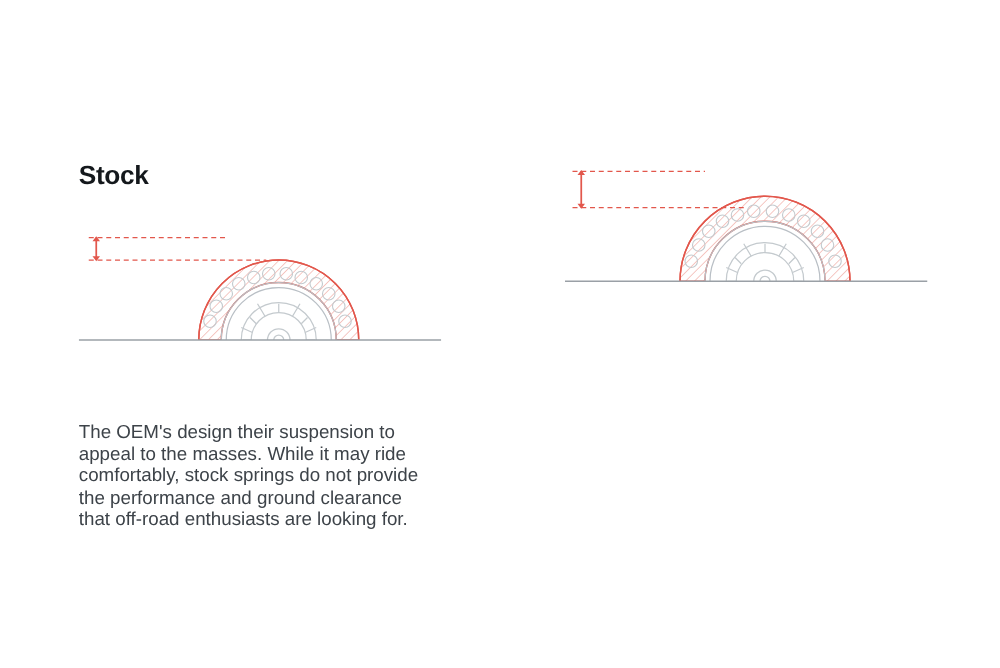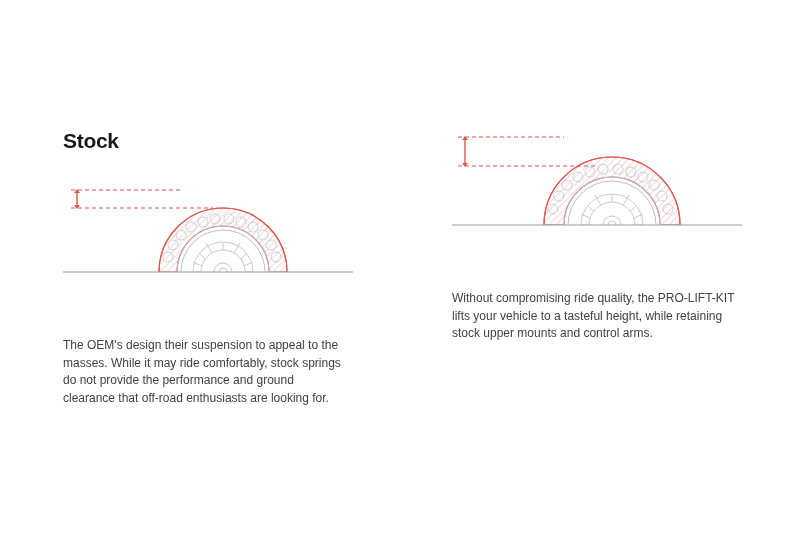--- a/index.html
+++ b/index.html
@@ -42,21 +42,21 @@
     position: relative;
     width: 290px;
     height: 140px;
   }
   .figure svg {
     display: block;
   }
 
   .panel-text {
     margin-top: 20px;
-    font-size: 12px;
+    font-size: 15px;
     line-height: 17.5px;
     color: #3d4349;
     width: 286px;
   }
 </style>
 </head>
 <body>
 
 <div class="canvas">
 
@@ -184,16 +184,15 @@
           <line x1="6" y1="36" x2="146" y2="36"></line>
         </g>
         <g stroke="#e2574c" stroke-width="1.4" fill="none">
           <line x1="13" y1="7" x2="13" y2="36"></line>
           <path d="M 10,10 L 13,6 L 16,10" fill="#e2574c" stroke="none"></path>
           <path d="M 10,33 L 13,37 L 16,33" fill="#e2574c" stroke="none"></path>
         </g>
       </svg>
     </div>
 
-    <p class="panel-text">Without compromising ride quality, the PRO-LIFT-KIT lifts your vehicle to a tasteful height, while retaining stock upper mounts and control arms.</p>
   </div>
 
 </div>
 
 </body></html>

